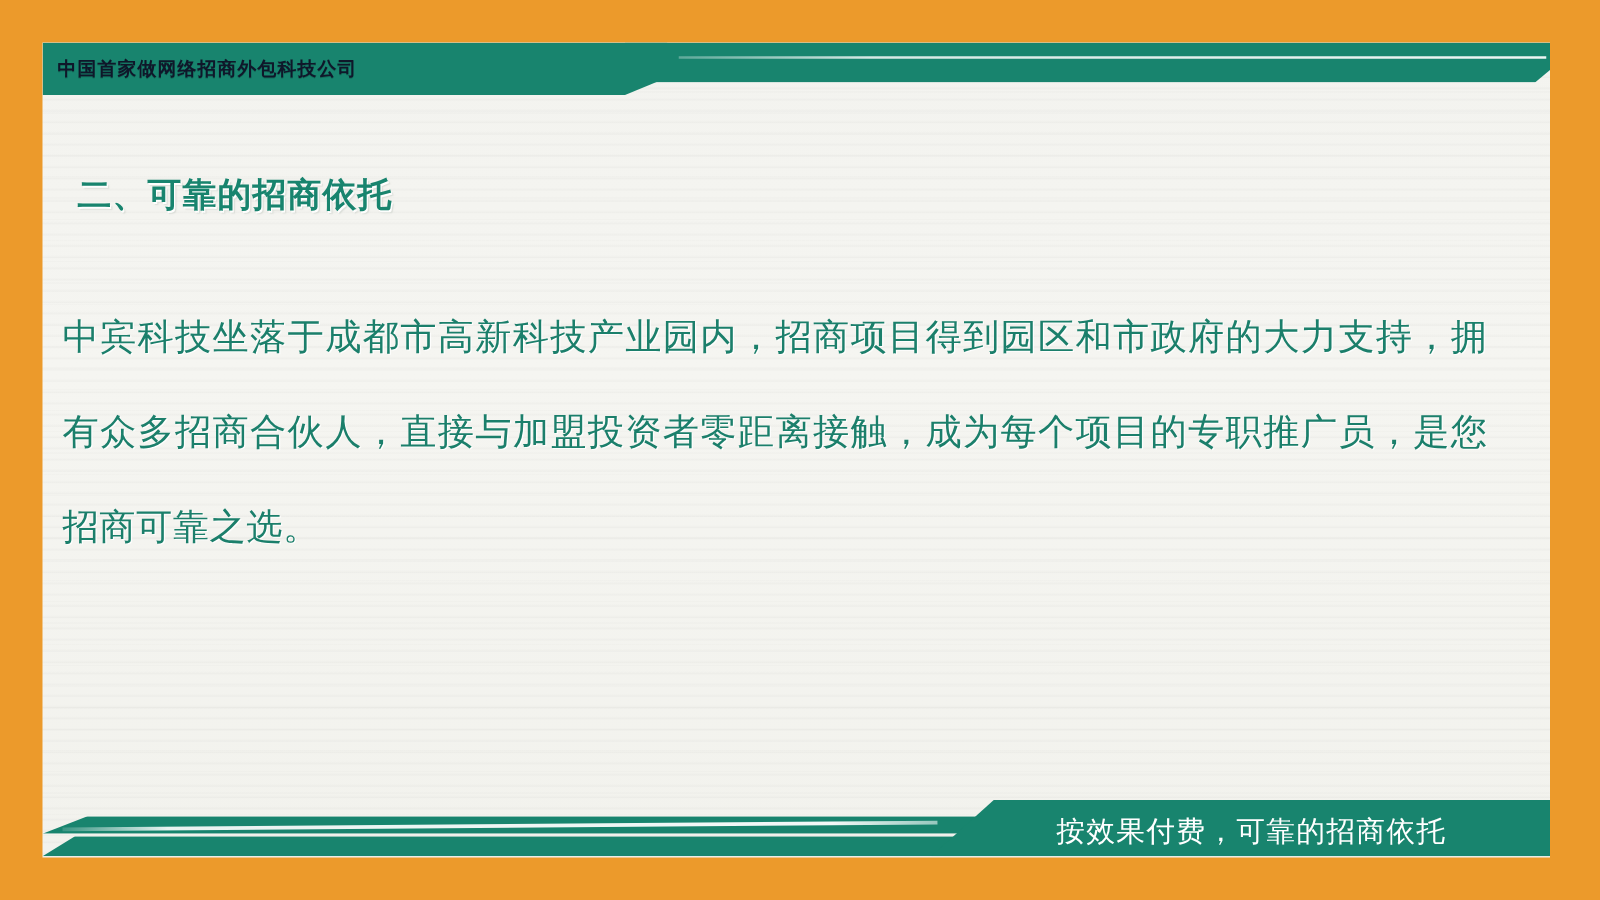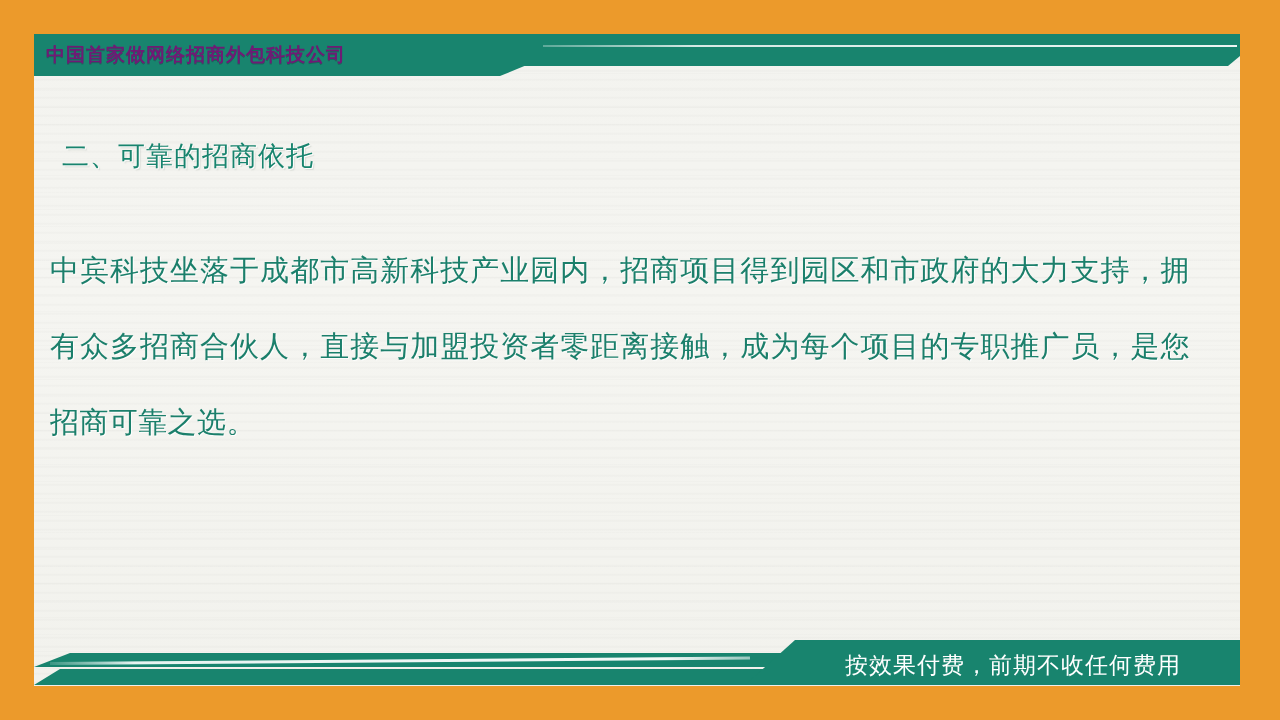--- a/index.html
+++ b/index.html
@@ -69,36 +69,36 @@
     height: 2px;
     background: linear-gradient(90deg, rgba(255,255,255,0.30) 0%, rgba(255,255,255,0.82) 22%, rgba(255,255,255,0.92) 100%);
   }
   #header-title {
     position: absolute;
     left: 46px;
     top: 36px;
     height: 38px;
     display: flex;
     align-items: center;
-    color: #701a75;
-    font-size: 19px;
+    color: #0f172a;
+    font-size: 15px;
     font-weight: bold;
     letter-spacing: 1px;
     white-space: nowrap;
     text-shadow: 0 1px 0 rgba(0,0,0,0.18);
   }
 
   
   #section-title {
     position: absolute;
     left: 62px;
     top: 138px;
     color: #18846e;
     font-size: 27px;
-    font-weight: normal;
+    font-weight: bold;
     letter-spacing: 1px;
     white-space: nowrap;
     text-shadow: 1px 1px 0 rgba(255,255,255,0.95), 2px 2px 1px rgba(200,205,198,0.55);
   }
   #body-copy {
     position: absolute;
     left: 50px;
     top: 232px;
     width: 1140px;
     color: #1b7f6b;
@@ -178,15 +178,15 @@
   <div id="section-title">二、可靠的招商依托</div>
 
   <div id="body-copy">
     <p>中宾科技坐落于成都市高新科技产业园内，招商项目得到园区和市政府的大力支持，拥有众多招商合伙人，直接与加盟投资者零距离接触，成为每个项目的专职推广员，是您招商可靠之选。</p>
   </div>
 
   <div id="footer-upper"></div>
   <div id="footer-lower"></div>
   <div id="footer-riser"></div>
   <div id="footer-hairline"></div>
-  <div id="footer-text">按效果付费，前期不收任何费用</div>
+  <div id="footer-text">按效果付费，可靠的招商依托</div>
 
 </div>
 
 </body></html>

